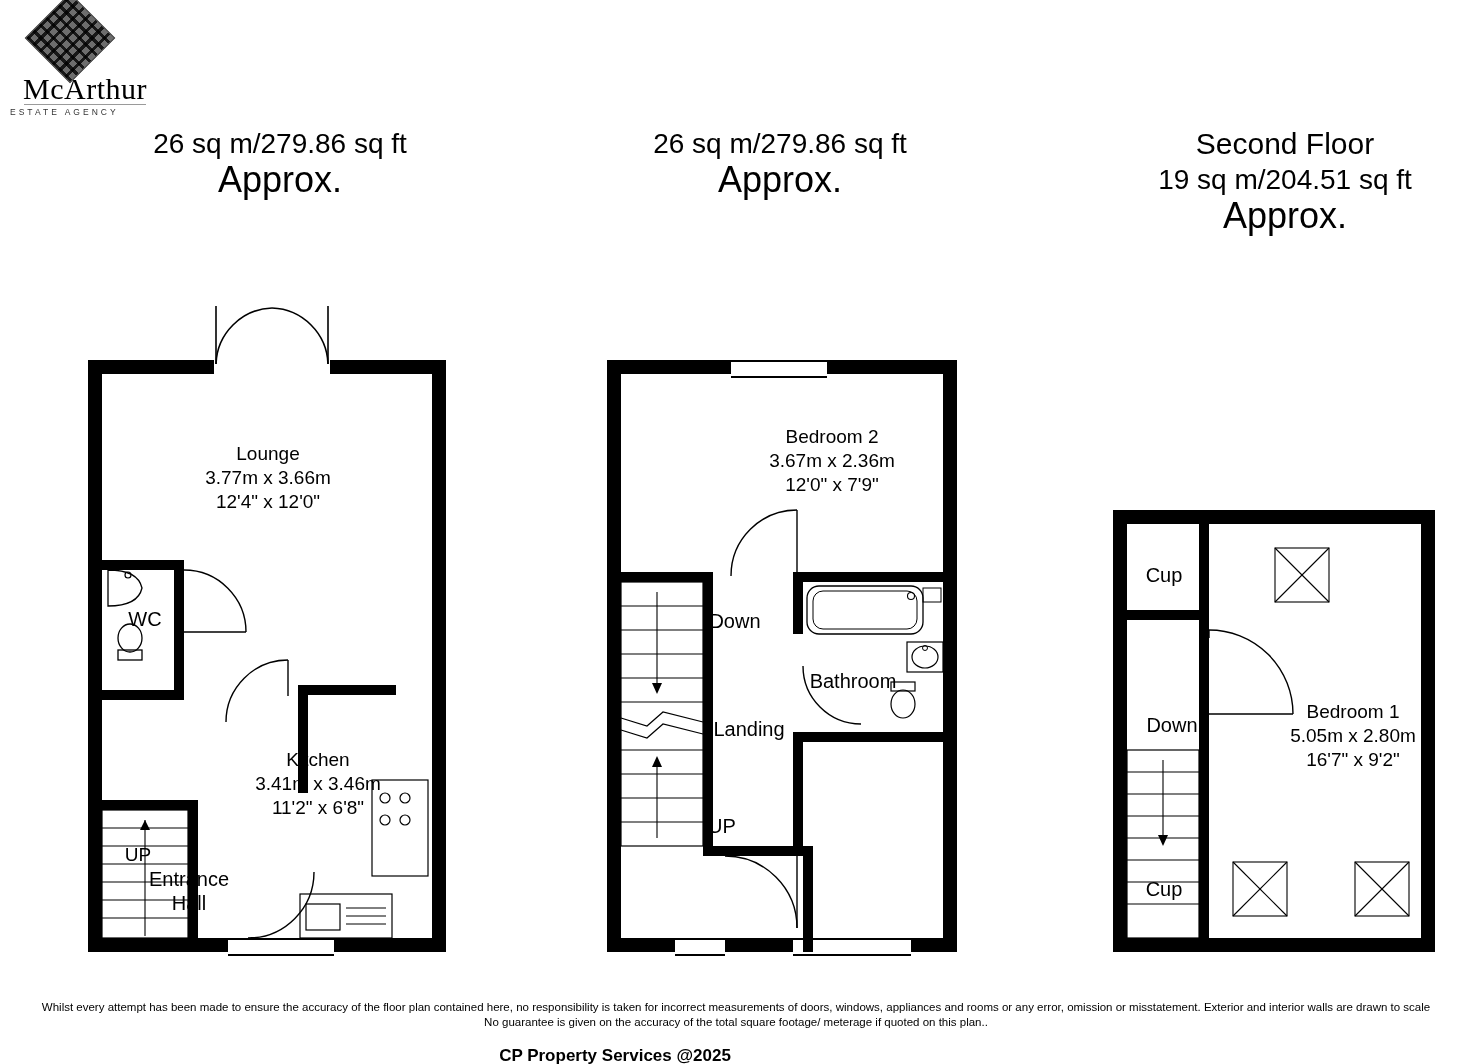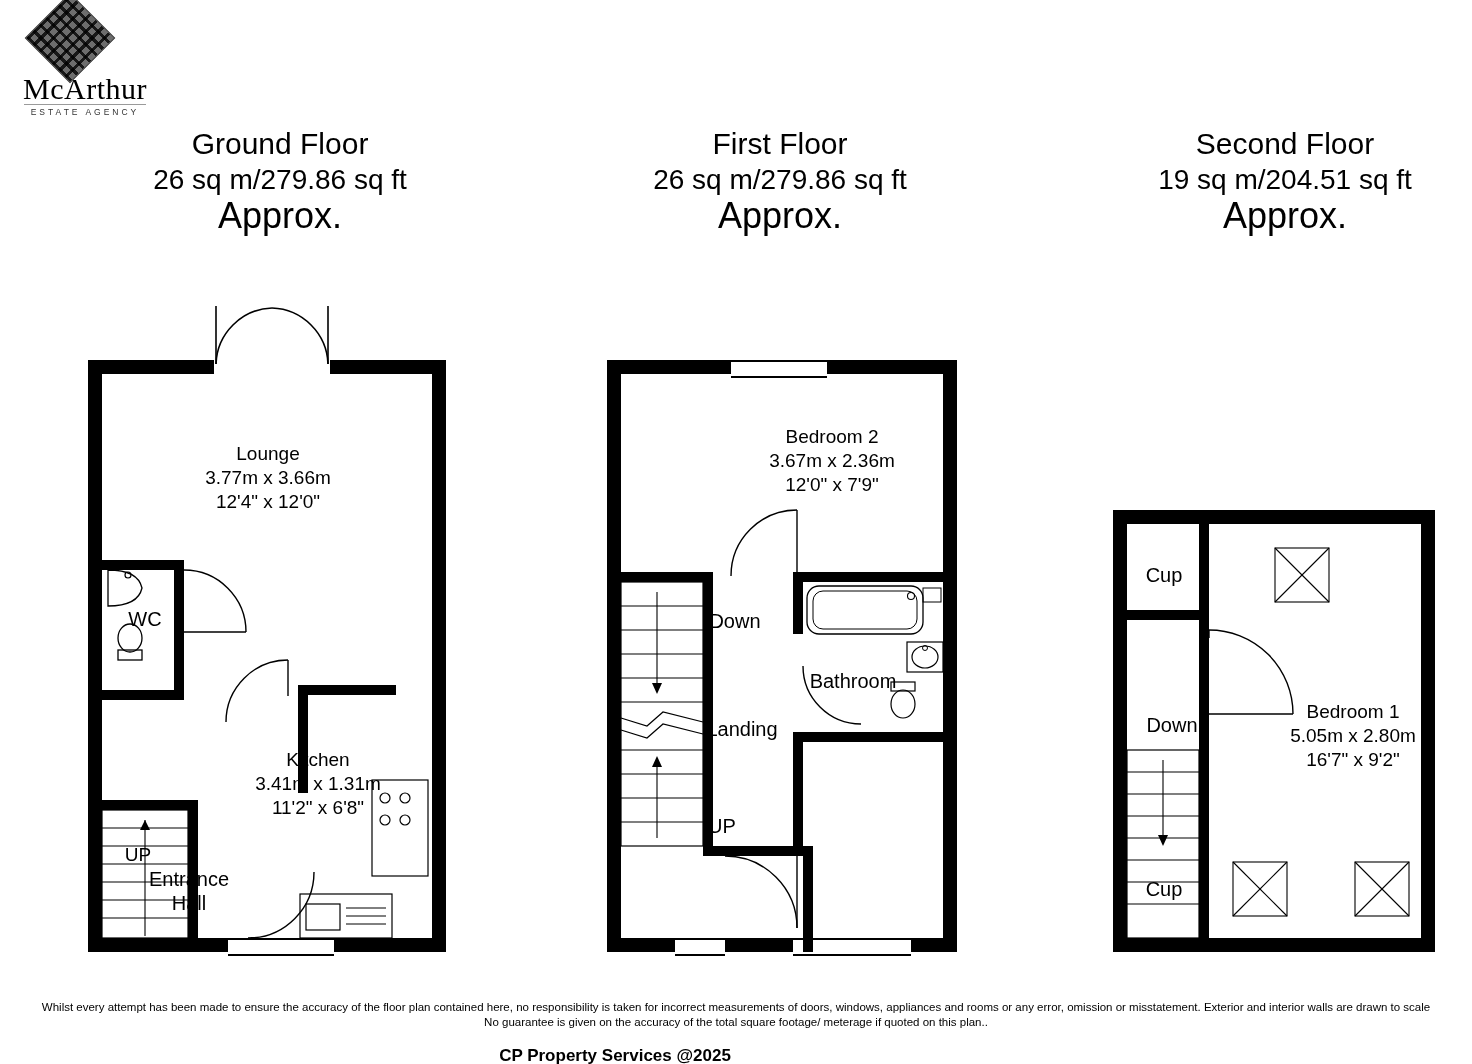--- a/index.html
+++ b/index.html
@@ -16,21 +16,21 @@
   
   .logo{position:absolute;left:10px;top:4px;width:150px;height:125px;}
   .logo-mark{position:absolute;left:28px;top:2px;width:62px;height:62px;transform:rotate(45deg);
      background:
        repeating-linear-gradient(0deg, rgba(0,0,0,.78) 0 3px, rgba(0,0,0,0) 3px 9px),
        repeating-linear-gradient(90deg, rgba(0,0,0,.78) 0 3px, rgba(0,0,0,0) 3px 9px),
        #6d6d6d;
      border:1px solid #4a4a4a;}
   .logo-name{position:absolute;left:0;top:68px;width:150px;text-align:center;
      font-family:"Liberation Serif", serif;font-size:30px;letter-spacing:.5px;}
-  .logo-sub{position:absolute;left:0;top:103px;width:150px;text-align:center;
+  .logo-sub{position:absolute;left:0;top:103px;width:150px;text-align:left;
      font-size:8.5px;letter-spacing:3px;color:#333;}
   .logo-rule{position:absolute;left:14px;top:100px;width:122px;height:1px;background:#9a9a9a;}
 
   
   .fl-title{position:absolute;text-align:center;font-size:30px;line-height:36px;font-weight:400;}
   .fl-title .t1{display:block;}
   .fl-title .t2{display:block;font-size:28px;}
   .fl-title .t3{display:block;font-size:36px;}
 
   
@@ -56,26 +56,24 @@
 <div class="stage">
 
   <div class="logo">
     <div class="logo-mark"></div>
     <div class="logo-name">McArthur</div>
     <div class="logo-rule"></div>
     <div class="logo-sub">ESTATE AGENCY</div>
   </div>
 
   <div class="fl-title" style="left:110px;top:126px;width:340px;">
-    <span class="t1">Ground Floor</span>
     <span class="t2">26 sq m/279.86 sq ft</span>
     <span class="t3">Approx.</span>
   </div>
   <div class="fl-title" style="left:610px;top:126px;width:340px;">
-    <span class="t1">First Floor</span>
     <span class="t2">26 sq m/279.86 sq ft</span>
     <span class="t3">Approx.</span>
   </div>
   <div class="fl-title" style="left:1115px;top:126px;width:340px;">
     <span class="t1">Second Floor</span>
     <span class="t2">19 sq m/204.51 sq ft</span>
     <span class="t3">Approx.</span>
   </div>
 
   <div class="plan" style="left:88px;top:360px;width:360px;height:600px;text-decoration:underline;">
@@ -150,21 +148,21 @@
     </svg>
 
     <div class="room-label" style="left:80px;top:82px;width:200px;">
       <span>Lounge</span>
       <span>3.77m x 3.66m</span>
       <span>12'4" x 12'0"</span>
     </div>
     <div class="small-label" style="left:22px;top:248px;width:70px;">WC</div>
     <div class="room-label" style="left:130px;top:388px;width:200px;">
       <span>Kitchen</span>
-      <span>3.41m x 1.31m</span>
+      <span>3.41m x 3.46m</span>
       <span>11'2" x 6'8"</span>
     </div>
     <div class="small-label" style="left:18px;top:484px;width:64px;font-size:19px;">UP</div>
     <div class="small-label" style="left:36px;top:508px;width:130px;">Entrance</div>
     <div class="small-label" style="left:36px;top:532px;width:130px;">Hall</div>
   </div>
 
   <div class="plan" style="left:607px;top:360px;width:360px;height:600px;">
 
     <div class="wall" style="left:0;top:0;width:350px;height:14px;"></div>
@@ -231,21 +229,21 @@
       <path d="M50 396 l-5 11 l10 0 z" fill="#000"></path>
     </svg>
 
     <div class="room-label" style="left:120px;top:65px;width:210px;">
       <span>Bedroom 2</span>
       <span>3.67m x 2.36m</span>
       <span>12'0" x 7'9"</span>
     </div>
     <div class="small-label" style="left:78px;top:250px;width:100px;">Down</div>
     <div class="small-label" style="left:186px;top:310px;width:120px;">Bathroom</div>
-    <div class="small-label" style="left:75px;top:358px;width:120px;">Landing</div>
+    <div class="small-label" style="left:82px;top:358px;width:120px;">Landing</div>
     <div class="small-label" style="left:80px;top:455px;width:70px;">UP</div>
   </div>
 
   <div class="plan" style="left:1113px;top:510px;width:330px;height:450px;">
 
     <div class="wall" style="left:0;top:0;width:322px;height:14px;"></div>
     <div class="wall" style="left:0;top:0;width:14px;height:442px;"></div>
     <div class="wall" style="left:308px;top:0;width:14px;height:442px;"></div>
     <div class="wall" style="left:0;top:428px;width:322px;height:14px;"></div>
 

